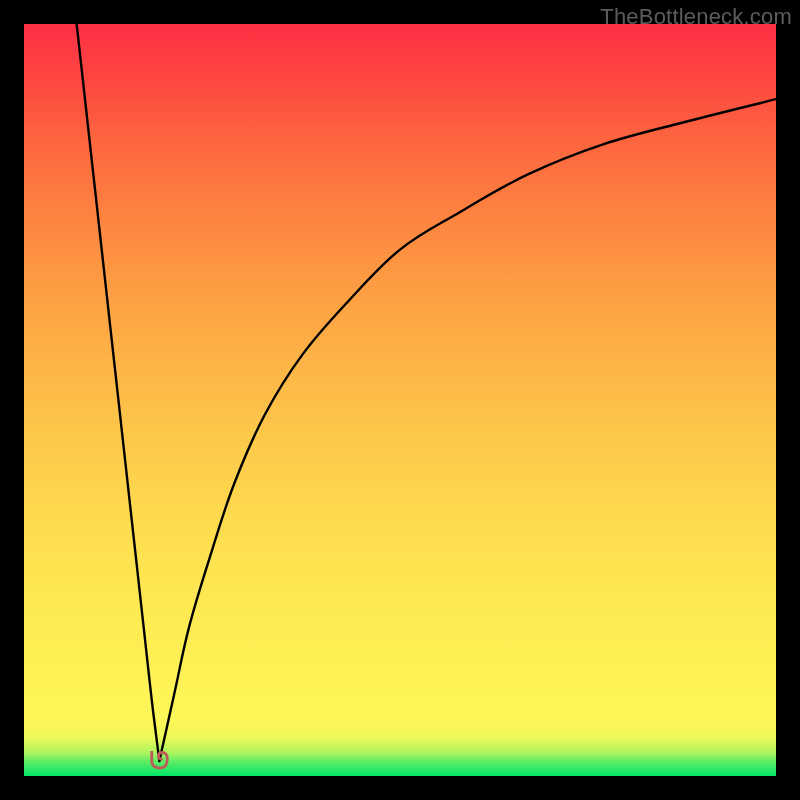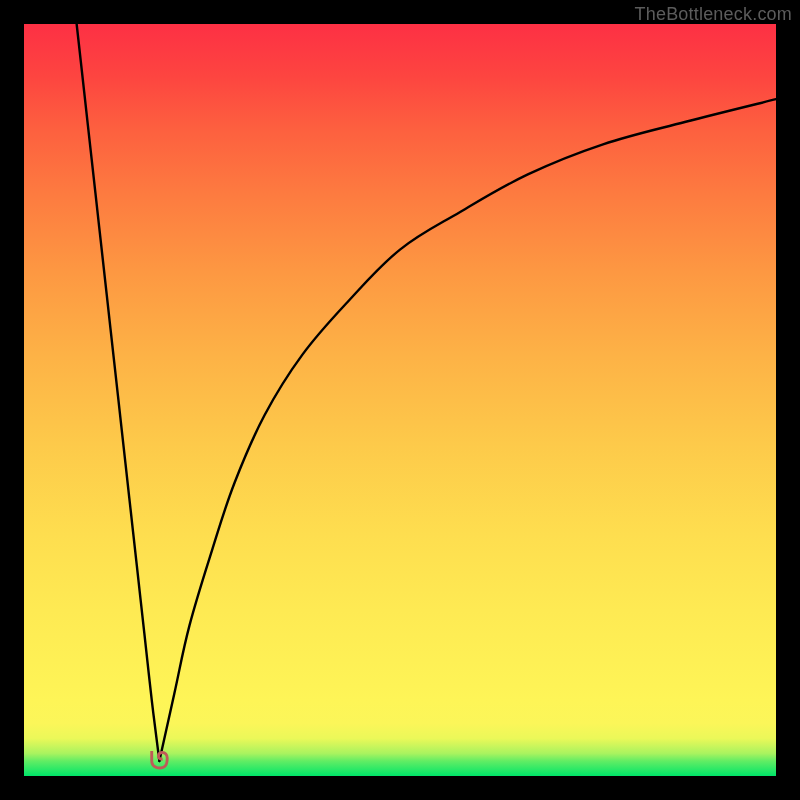--- a/index.html
+++ b/index.html
@@ -42,21 +42,21 @@
       #fd603f 86%,
       #fd4540 93%,
       #fd3044 100%
     );
   }
   .watermark {
     position: absolute;
     top: 4px;
     right: 8px;
     color: #5c5c5c;
-    font-size: 18px;
+    font-size: 22px;
     font-weight: 500;
     letter-spacing: 0.2px;
     user-select: none;
   }
   svg.curve {
     position: absolute;
     left: 0;
     top: 0;
     width: 752px;
     height: 752px;

